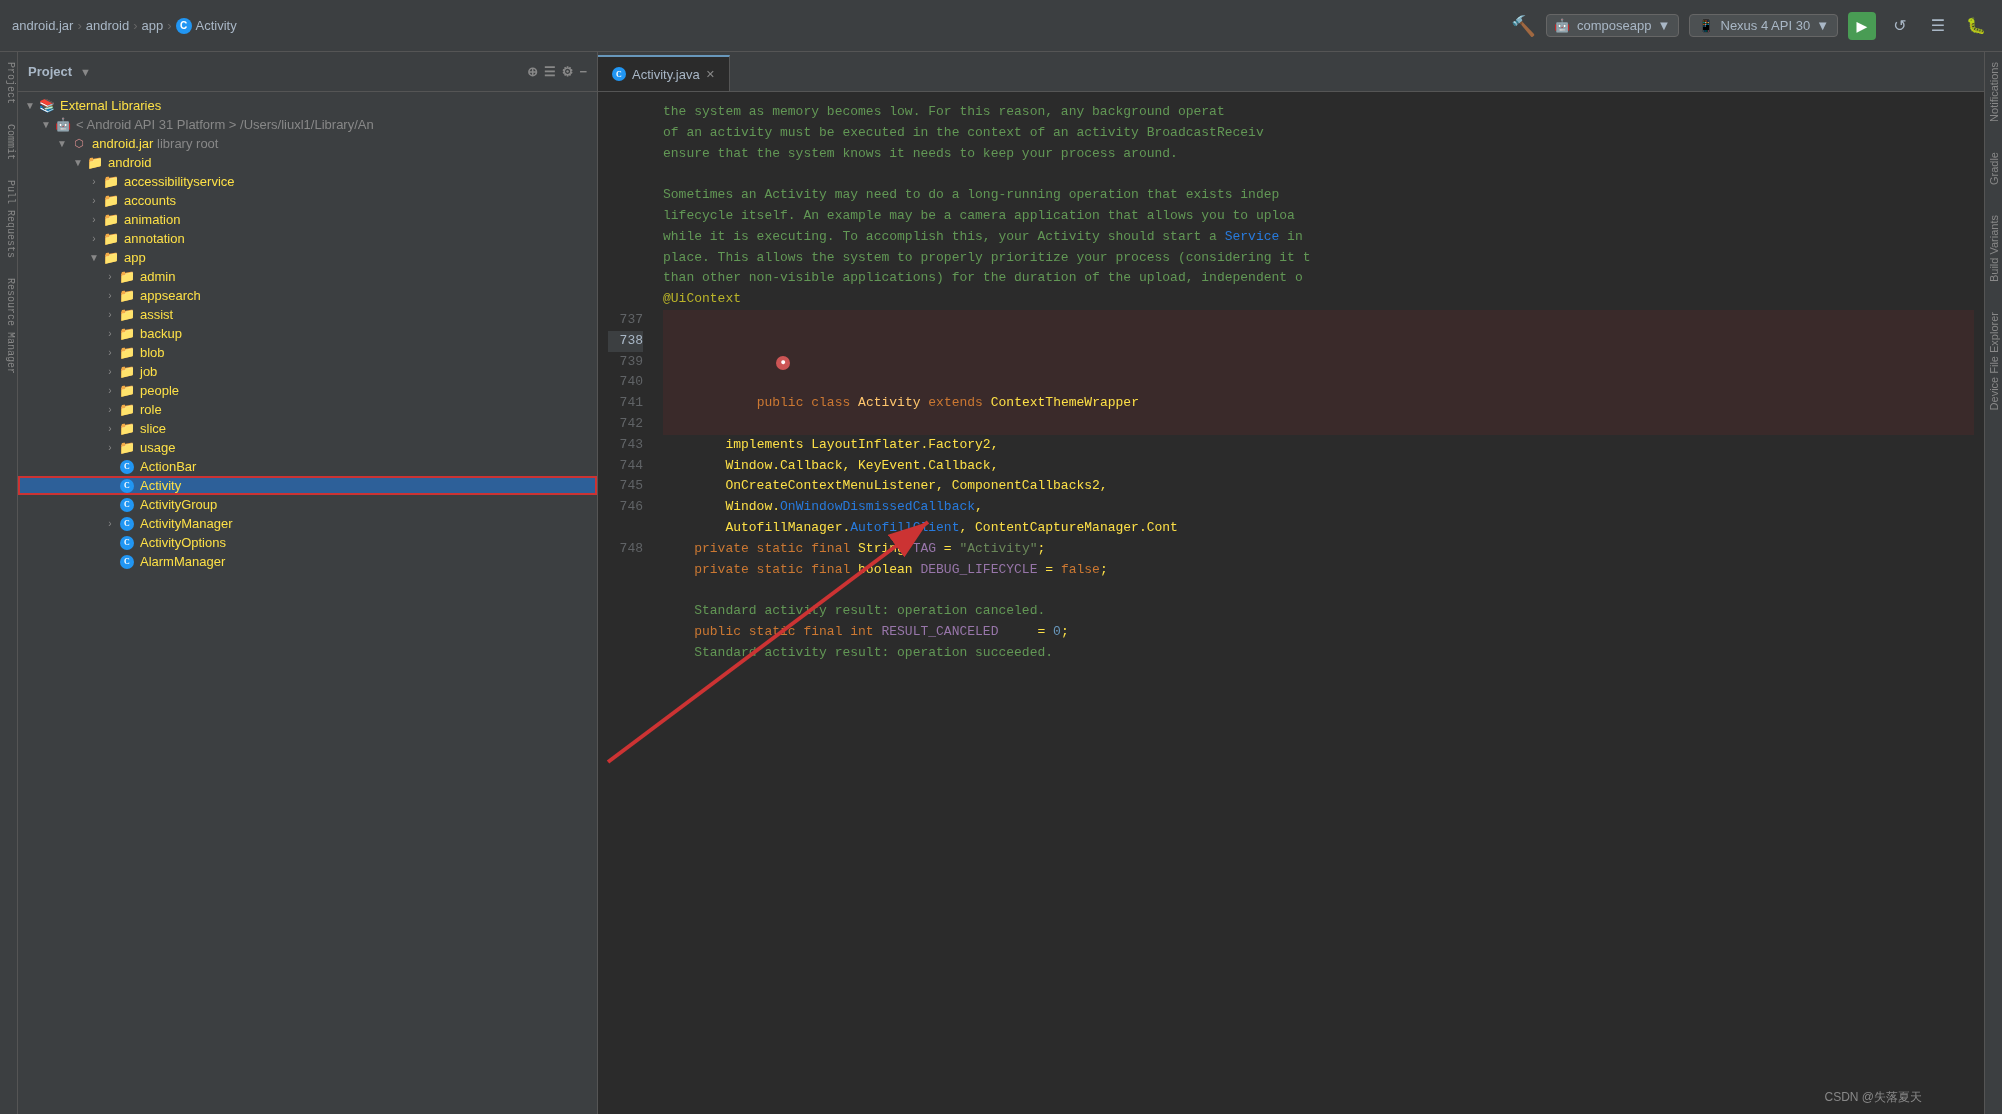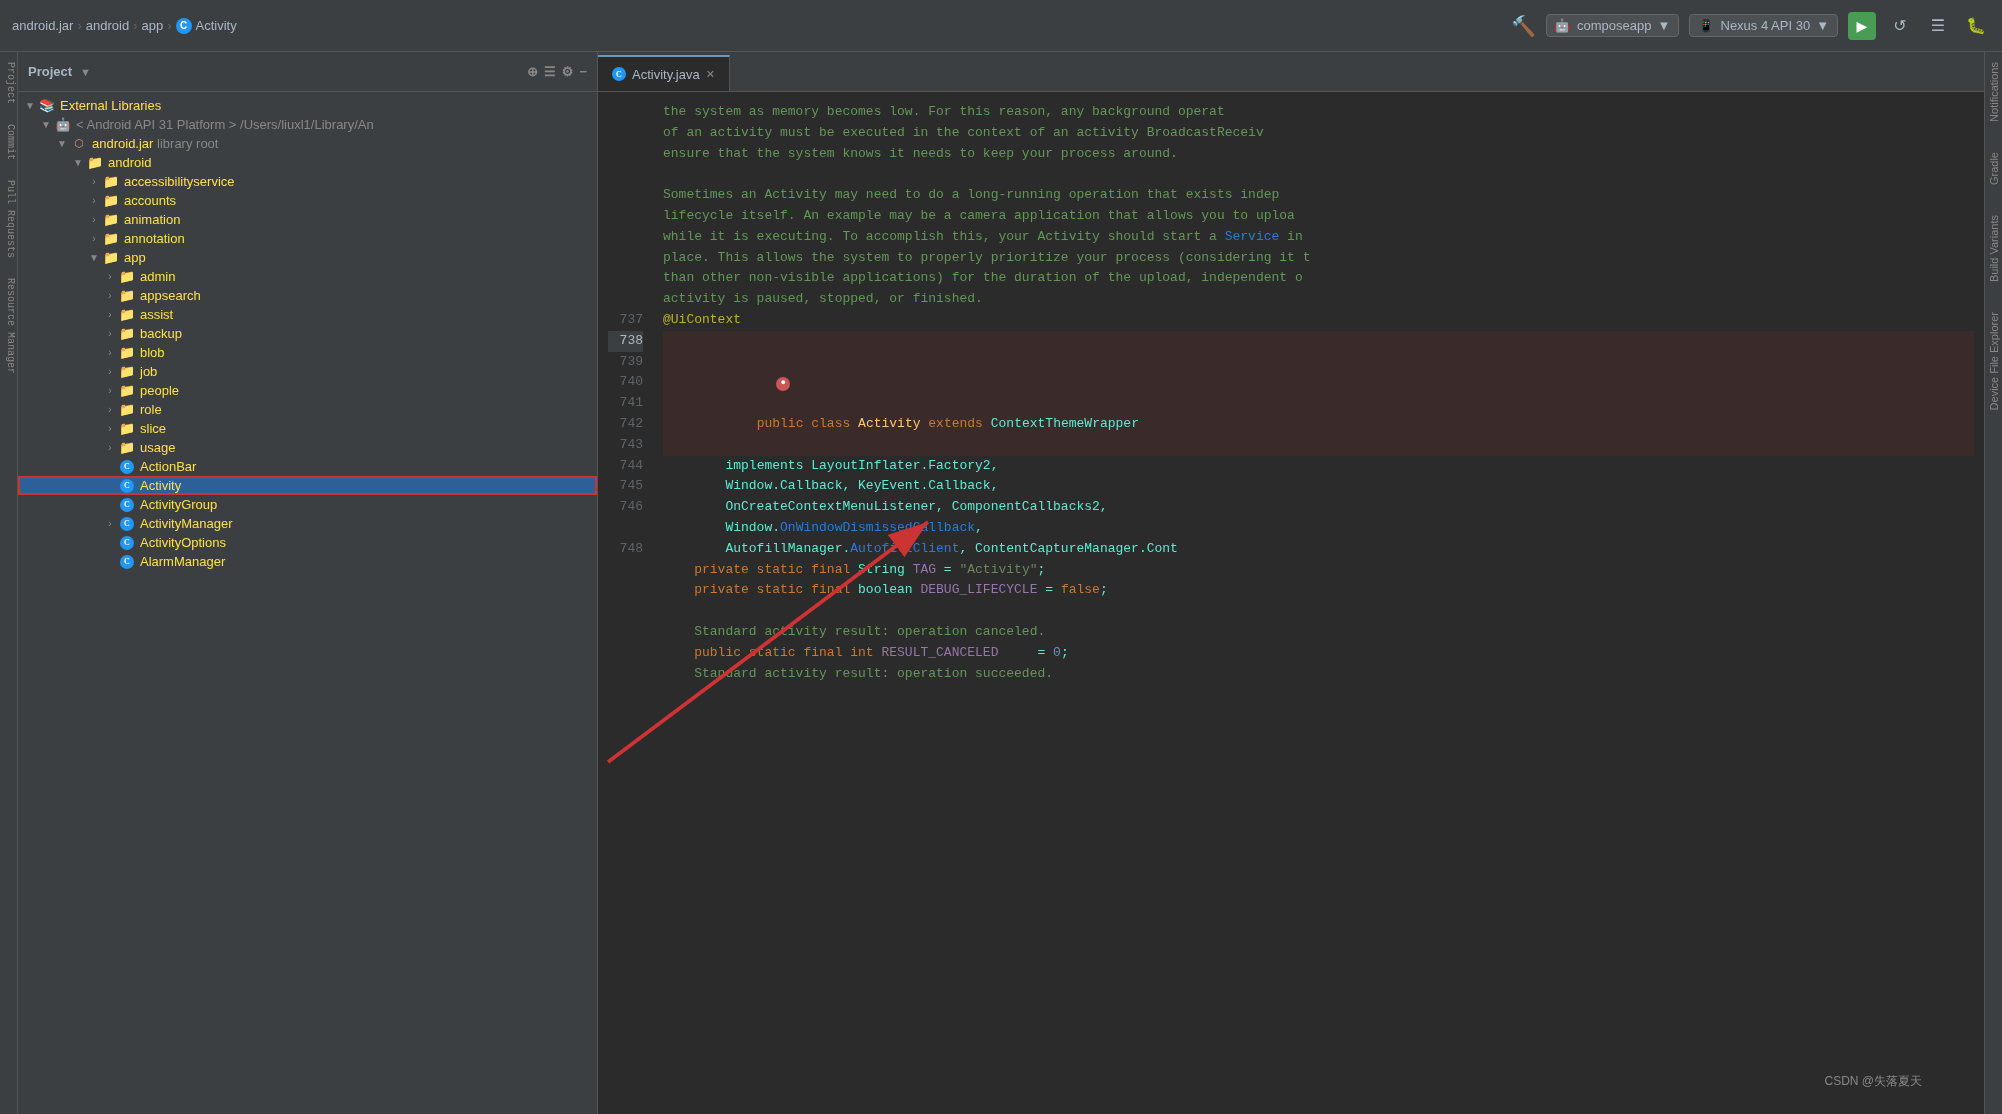--- a/index.html
+++ b/index.html
@@ -270,21 +270,21 @@
     }
 
     
     .kw { color: #cc7832; } 
     .cls2 { color: #ffc66d; } 
     .ann { color: #bbb529; } 
     .str { color: #6a8759; } 
     .num { color: #6897bb; } 
     .link { color: #287bde; text-align: center; } 
     .field { color: #9876aa; } 
-    .plain { color: #5eead4; }
+    .plain { color: #fde047; }
 
     
     .code-wrapper {
       position: relative;
       flex: 1;
       display: flex;
       flex-direction: column;
     }
     .arrow-overlay {
       position: absolute;
@@ -309,21 +309,21 @@
       font-family: sans-serif;
       font-size: 11px;
       color: #888;
       transform: rotate(180deg);
       cursor: pointer;
     }
 
     
     .watermark {
       position: fixed;
-      bottom: 24px;
+      bottom: 8px;
       right: 80px;
       font-family: sans-serif;
       font-size: 12px;
       color: #888;
     }
 
     .comment-line {
       color: #629755;
     }
 
@@ -604,21 +604,20 @@
 
           <div class="code-line comment-line">the system as memory becomes low. For this reason, any background operat</div>
           <div class="code-line comment-line">of an activity must be executed in the context of an activity BroadcastReceiv</div>
           <div class="code-line comment-line">ensure that the system knows it needs to keep your process around.</div>
           <div class="code-line">&nbsp;</div>
           <div class="code-line comment-line">Sometimes an Activity may need to do a long-running operation that exists indep</div>
           <div class="code-line comment-line">lifecycle itself. An example may be a camera application that allows you to uploa</div>
           <div class="code-line comment-line">while it is executing. To accomplish this, your Activity should start a <span class="link">Service</span><span class="comment-line"> in</span></div>
           <div class="code-line comment-line">place. This allows the system to properly prioritize your process (considering it t</div>
           <div class="code-line comment-line">than other non-visible applications) for the duration of the upload, independent o</div>
-          <div class="code-line comment-line">activity is paused, stopped, or finished.</div>
 
           <div class="code-line"><span class="ann">@UiContext</span></div>
 
           <div class="code-line" style="background:#3a2a2a;">
             <span style="margin-right:4px;">
               <span class="debug-dot">●</span>
             </span>
             <span class="kw">public</span><span class="plain"> </span><span class="kw">class</span><span class="plain"> </span><span class="cls2">Activity</span><span class="plain"> </span><span class="kw">extends</span><span class="plain"> ContextThemeWrapper</span>
           </div>
 

